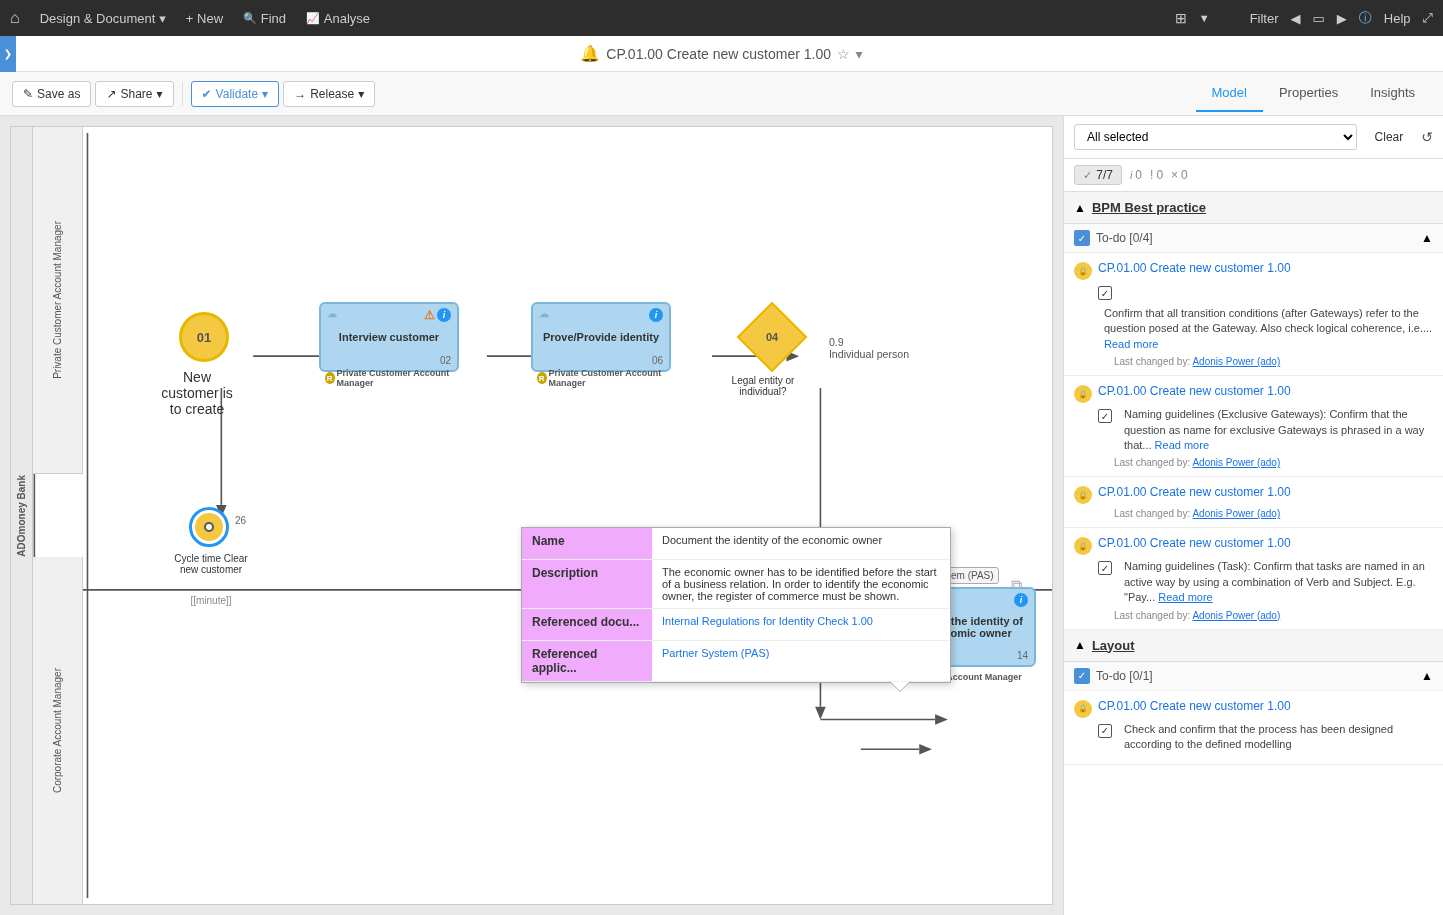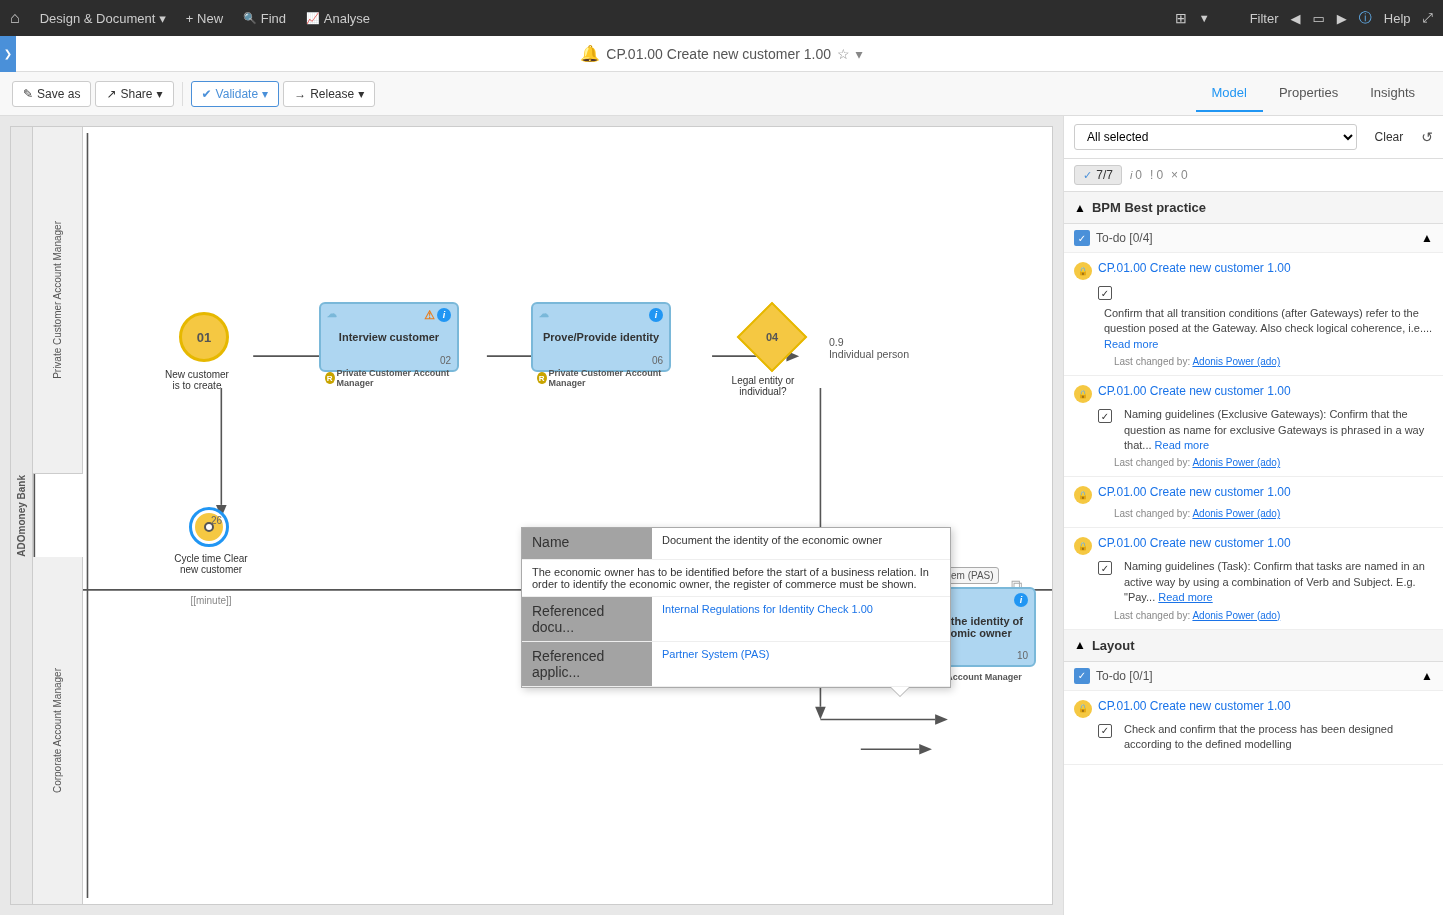--- a/index.html
+++ b/index.html
@@ -235,24 +235,24 @@
       width: 430px;
       z-index: 10;
     }
     .tooltip-row {
       display: flex;
       border-bottom: 1px solid #eee;
       min-height: 32px;
     }
     .tooltip-row:last-child { border-bottom: none; }
     .tooltip-key {
-      background: #a3a3a3;
+      background: #f0abfc;
       padding: 6px 10px;
-      font-weight: normal;
-      font-size: 14px;
+      font-weight: bold;
+      font-size: 12px;
       width: 130px;
       min-width: 130px;
       color: #333;
     }
     .tooltip-val {
       padding: 6px 10px;
       font-size: 11px;
       color: #333;
       flex: 1;
     }
@@ -389,20 +389,21 @@
       justify-content: space-between;
       padding: 8px 10px;
       background: #f5f5f5;
       border-bottom: 1px solid #ddd;
       cursor: pointer;
     }
     .section-title {
       font-size: 13px;
       font-weight: bold;
       color: #333;
+      text-decoration: underline;
     }
 
     .subsection-header {
       display: flex;
       align-items: center;
       justify-content: space-between;
       padding: 6px 10px;
       background: #fafafa;
       border-bottom: 1px solid #eee;
     }
@@ -626,21 +627,21 @@
         <span style="writing-mode:vertical-rl; transform:rotate(180deg); font-size:10px; color:#555; text-align:center;">Private Customer Account Manager</span>
       </div>
 
       <div style="position:absolute; left:22px; top:430px; bottom:0; width:50px; background:#f0f0f0; border-right:1px solid #ccc; display:flex; align-items:center; justify-content:center; z-index:2;">
         <span style="writing-mode:vertical-rl; transform:rotate(180deg); font-size:10px; color:#555; text-align:center;">Corporate Account Manager</span>
       </div>
 
       <div class="start-event" style="left:168px; top:185px;">
         <span>01</span>
       </div>
-      <div class="start-event-label" style="position:absolute; left:150px; top:242px; text-align:center; font-size:10px; color:#333; width:72px;">New customer is to create</div>
+      <div class="start-event-label" style="position:absolute; left:150px; top:242px; text-align:center; font-size:14px; color:#333; width:72px;">New customer is to create</div>
 
       <div class="task-box" style="left:308px; top:175px; width:140px; height:70px;">
         <div class="task-icon-top">☁</div>
         <div class="task-info-icon">i</div>
         <div class="task-warning">⚠</div>
         <span>Interview customer</span>
         <div class="task-number">02</div>
         <div class="task-role">
           <span class="role-badge">R</span>
           <span style="font-size:9px;">Private Customer Account Manager</span>
@@ -663,44 +664,45 @@
       </div>
       <div style="position:absolute; left:712px; top:248px; text-align:center; font-size:10px; color:#333; width:80px;">Legal entity or individual?</div>
 
       <div class="int-event" style="left:178px; top:380px;">
         <div class="int-event-inner">
           <div class="int-event-dot"></div>
         </div>
       </div>
       <div style="position:absolute; left:160px; top:426px; text-align:center; font-size:10px; color:#333; width:80px;">Cycle time Clear new customer</div>
       <div style="position:absolute; left:160px; top:468px; text-align:center; font-size:10px; color:#888; width:80px;">[[minute]]</div>
-      <div style="position:absolute; left:200px; top:388px; font-size:10px; color:#666;">26</div>
+      <div style="position:absolute; left:224px; top:388px; font-size:10px; color:#666;">26</div>
 
       <div style="position:absolute; left:880px; top:440px; background:#f5f5f5; border:1px solid #aaa; border-radius:3px; padding:2px 4px; font-size:10px; color:#555; display:flex; align-items:center; gap:4px;">
         <span>Partner System (PAS)</span>
       </div>
       <div style="position:absolute; left:1000px; top:450px; font-size:16px; color:#aaa;">⧉</div>
 
       <div class="task-box" style="left:870px; top:460px; width:155px; height:80px; background:#aed6f1;">
         <div class="task-icon-top">☁</div>
         <div class="task-info-icon">i</div>
         <span>Document the identity of the economic owner</span>
-        <div class="task-number">10</div>
+        <div class="task-number">14</div>
         <div class="task-role">
           <span class="role-badge">R</span>
           <span style="font-size:9px;">Corporate Account Manager</span>
         </div>
       </div>
 
       <div class="tooltip-popup" style="left:510px; top:400px;">
         <div class="tooltip-row">
           <div class="tooltip-key">Name</div>
           <div class="tooltip-val">Document the identity of the economic owner</div>
         </div>
         <div class="tooltip-row">
+          <div class="tooltip-key">Description</div>
           <div class="tooltip-val">The economic owner has to be identified before the start of a business relation. In order to identify the economic owner, the register of commerce must be shown.</div>
         </div>
         <div class="tooltip-row">
           <div class="tooltip-key">Referenced docu...</div>
           <div class="tooltip-val">
             <a class="tooltip-link" href="#">Internal Regulations for Identity Check 1.00</a>
           </div>
         </div>
         <div class="tooltip-row">
           <div class="tooltip-key">Referenced applic...</div>

